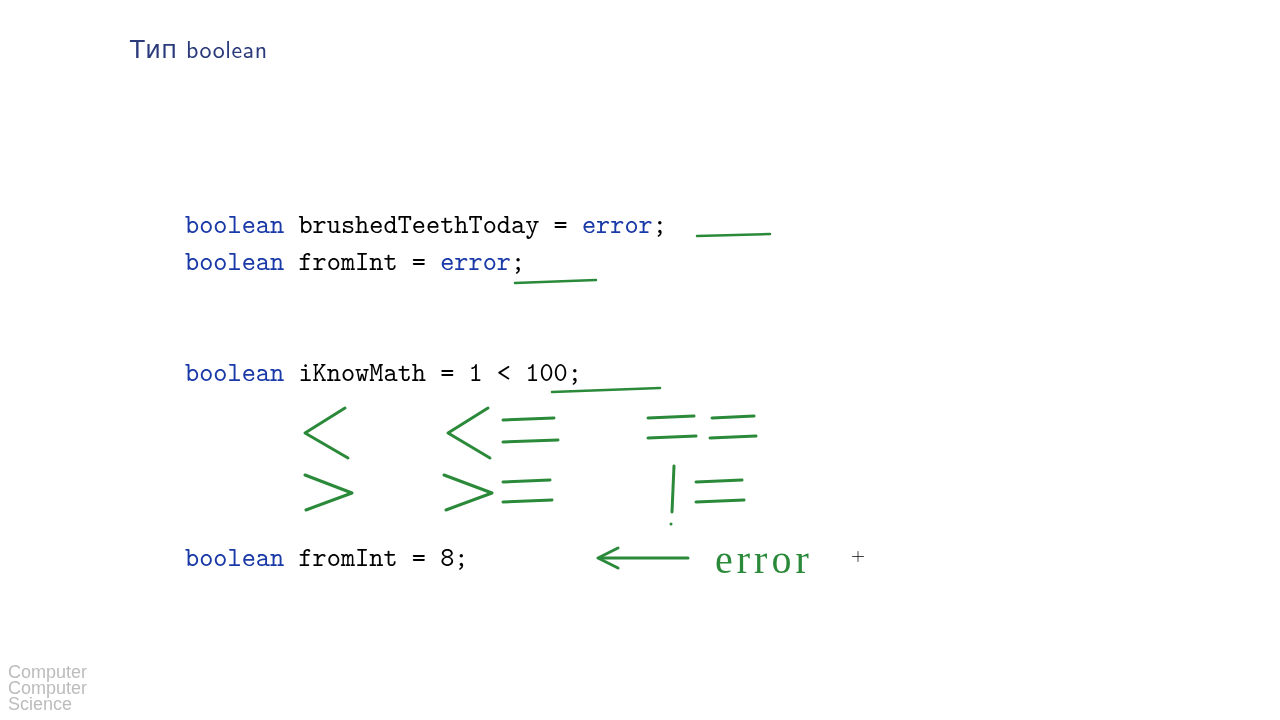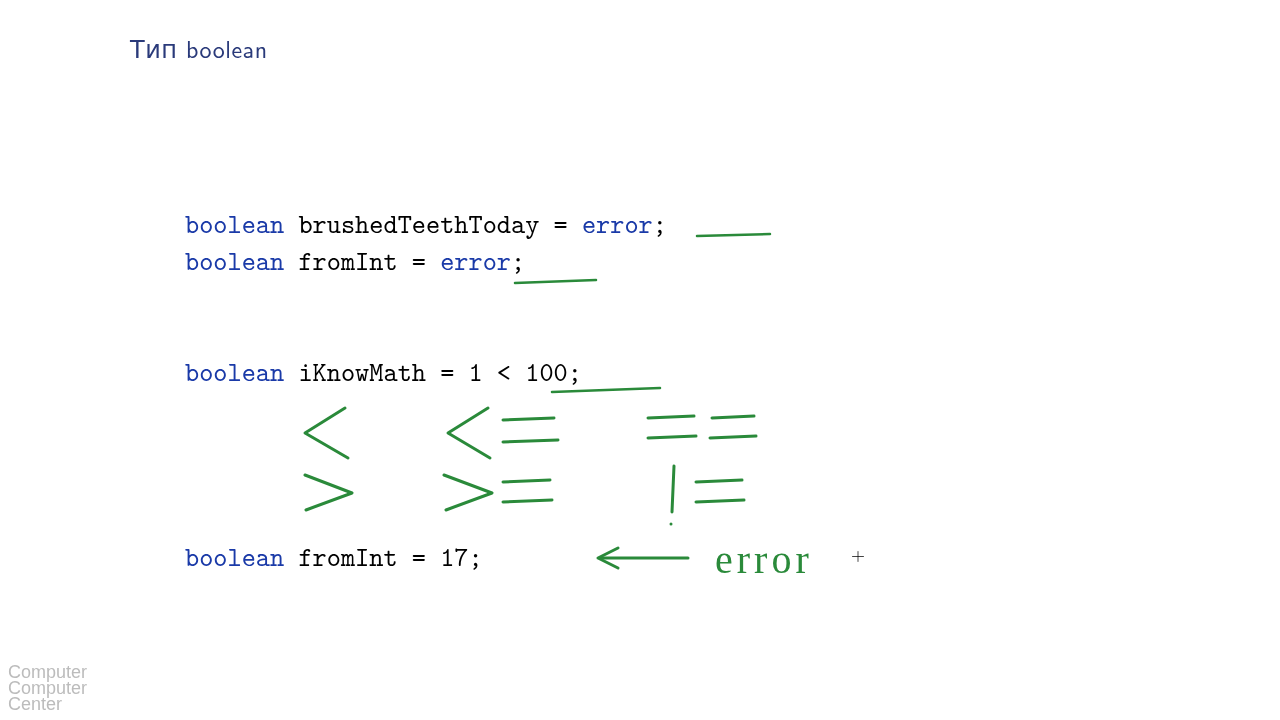--- a/index.html
+++ b/index.html
@@ -61,21 +61,21 @@
 
 <div class="code-area"><span class="kw">boolean</span><span> brushedTeethToday = </span><span class="kw">error</span><span>;</span>
 <span class="kw">boolean</span><span> fromInt = </span><span class="kw">error</span><span>;</span>
 
 
 <span class="kw">boolean</span><span> iKnowMath = 1 &lt; 100;</span>
 
 
 
 
-<span class="kw">boolean</span><span> fromInt = 17;</span></div>
+<span class="kw">boolean</span><span> fromInt = 8;</span></div>
 
 <svg class="hand-svg" width="1280" height="720">
 
   <path d="M 697 236 L 770 234" stroke="#2a8a3a" stroke-width="2.5" fill="none" stroke-linecap="round"></path>
   <path d="M 515 283 L 596 280" stroke="#2a8a3a" stroke-width="2.5" fill="none" stroke-linecap="round"></path>
   <path d="M 552 392 L 660 388" stroke="#2a8a3a" stroke-width="2.5" fill="none" stroke-linecap="round"></path>
 
   <path d="M 345 408 L 305 433 L 348 458" stroke="#2a8a3a" stroke-width="3" fill="none" stroke-linecap="round" stroke-linejoin="round"></path>
 
   <path d="M 488 408 L 448 433 L 490 458" stroke="#2a8a3a" stroke-width="3" fill="none" stroke-linecap="round" stroke-linejoin="round"></path>
@@ -102,14 +102,14 @@
   <path d="M 618 548 L 598 558 L 618 568" stroke="#2a8a3a" stroke-width="3" fill="none" stroke-linecap="round" stroke-linejoin="round"></path>
 
   <text x="715" y="573" font-family="'Comic Sans MS','Segoe Script',cursive" font-size="40" fill="#2a8a3a" letter-spacing="4">error</text>
 </svg>
 
 <div class="cursor" style="left:851px; top:540px;">+</div>
 
 <div class="logo">
   <div>Computer</div>
   <div>Computer</div>
-  <div>Center</div>
+  <div>Science</div>
 </div>
 
 </body></html>

